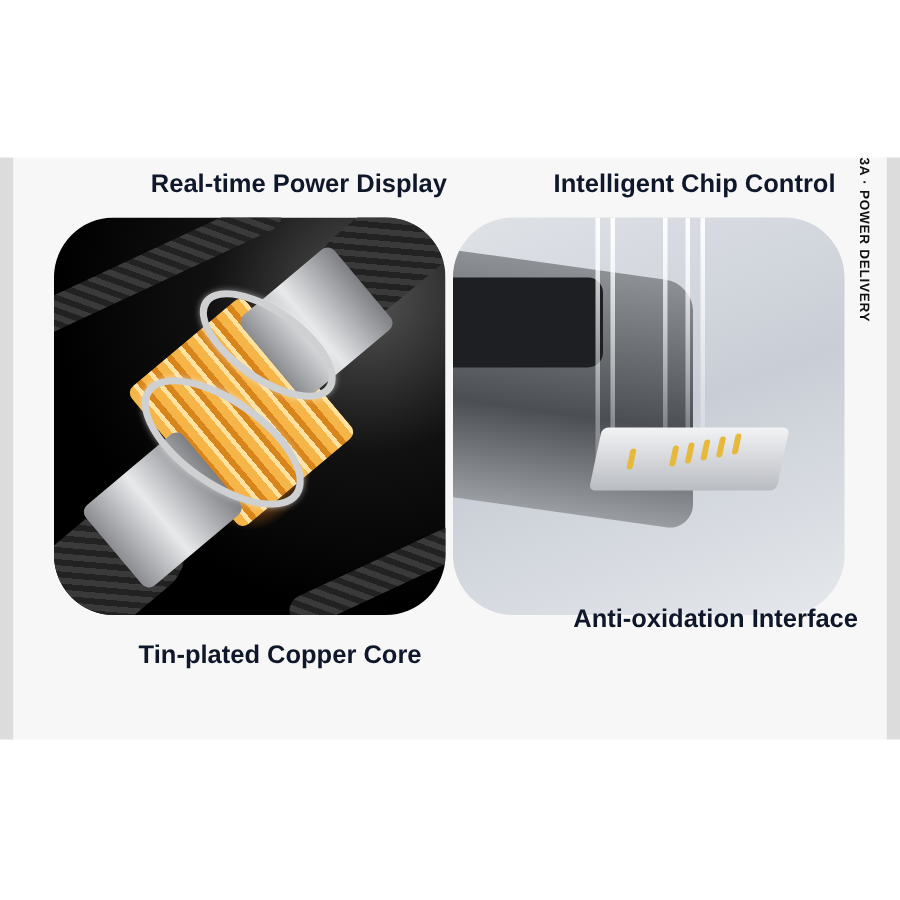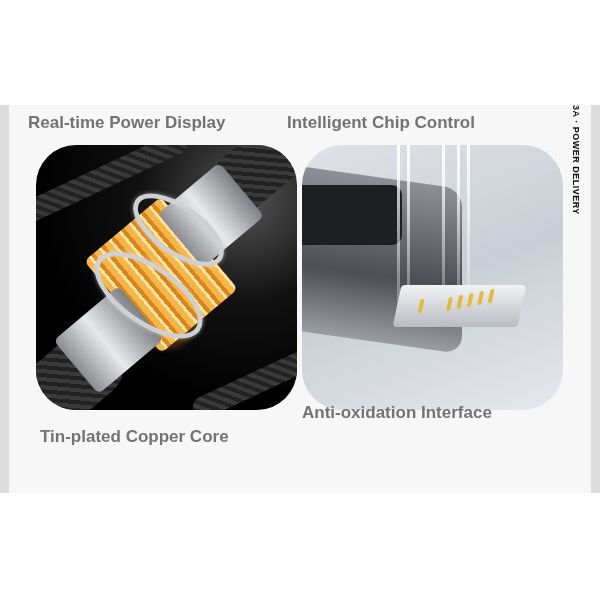--- a/index.html
+++ b/index.html
@@ -1,21 +1,21 @@
 <!DOCTYPE html>
 <html><head>
 <meta charset="utf-8">
 <style>
   html, body { margin:0; padding:0; }
   body { width:600px; height:600px; background:#ffffff; position:relative; overflow:hidden;
          font-family:"Liberation Sans", "DejaVu Sans", sans-serif; }
   .band-left { position:absolute; left:0; top:105px; width:9px; height:388px; background:#dcdcdc; }
   .band-right { position:absolute; left:591px; top:105px; width:9px; height:388px; background:#dcdcdc; }
   .card { position:absolute; left:9px; top:105px; width:582px; height:388px; background:#f7f7f7; }
-  .title { position:absolute; font-size:17px; font-weight:bold; color:#737373; text-align:left; width:270px; white-space:nowrap; }
+  .title { position:absolute; font-size:17px; font-weight:bold; color:#0f172a; text-align:right; width:270px; white-space:nowrap; }
   .tile { position:absolute; width:261px; height:265px; border-radius:40px; overflow:hidden; }
   .tile-left { left:36px; top:145px;
     background:
       radial-gradient(ellipse 60px 95px at 50% 50%, rgba(255,200,110,0.95), rgba(230,130,30,0.7) 55%, rgba(0,0,0,0) 80%),
       radial-gradient(circle at 80% 20%, #555 0, #111 35%, #000 70%);
   }
   .tile-right { left:302px; top:145px;
     background: linear-gradient(160deg, #dfe2e7 0%, #c9ced6 50%, #e5e8ec 100%); }
   .side-text { position:absolute; left:571px; top:105px; writing-mode:vertical-rl; font-size:9px; font-weight:bold; color:#111; letter-spacing:0.5px; white-space:nowrap; }
   
@@ -66,14 +66,14 @@
   <div class="plug" style="left:95px; top:140px; width:125px; height:42px; transform:skewX(-12deg);">
     <div class="pin" style="left:22px; top:14px;"></div>
     <div class="pin" style="left:50px; top:12px;"></div>
     <div class="pin" style="left:60px; top:10px;"></div>
     <div class="pin" style="left:70px; top:8px;"></div>
     <div class="pin" style="left:80px; top:6px;"></div>
     <div class="pin" style="left:90px; top:4px;"></div>
   </div>
 </div>
 
-<div class="title" style="left:40px; top:427px;">Tin-plated Copper Core</div>
+<div class="title" style="left:11px; top:427px;">Tin-plated Copper Core</div>
 <div class="title" style="left:302px; top:403px;">Anti-oxidation Interface</div>
 
 </body></html>

